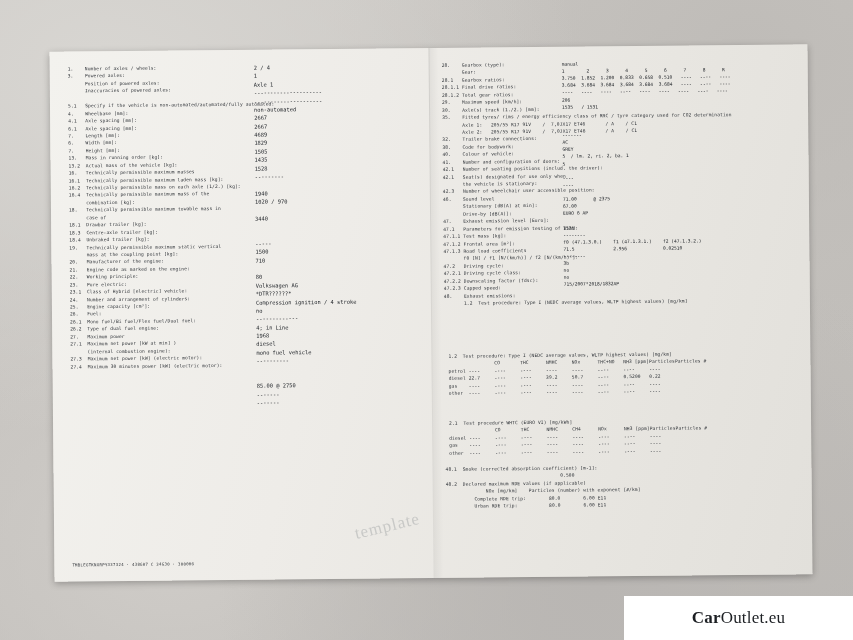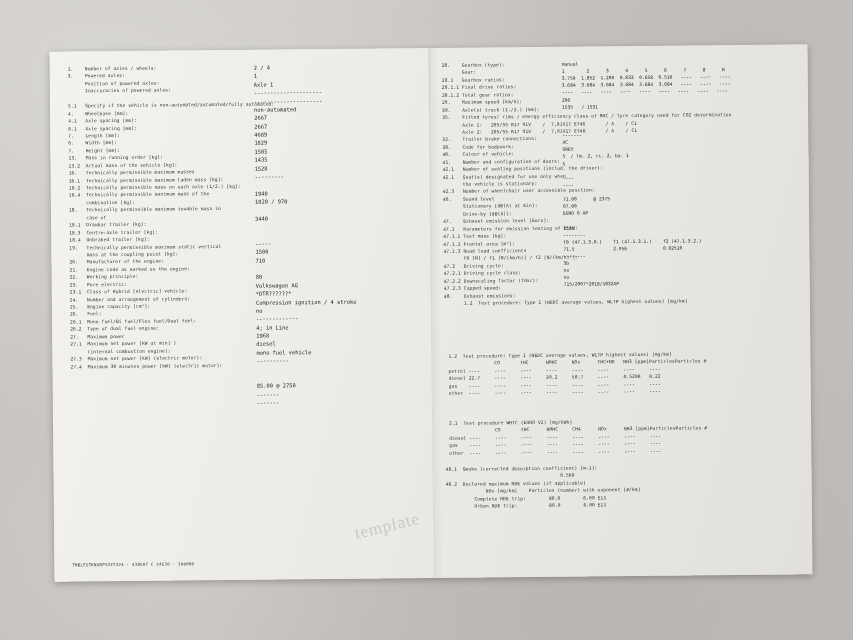--- a/index.html
+++ b/index.html
@@ -243,13 +243,16 @@
 48.2  Declared maximum RDE values (if applicable)
               NOx [mg/km]    Particles (number) with exponent [#/km]
           Complete RDE trip:        80.0        6.00 E11
           Urban RDE trip:           80.0        6.00 E11</div>
     </div>
 
     <div class="barcode">TMBLEGTKNXRPY337324 · 438G07 C 34G30 · 300006</div>
     <div class="watermark">template</div>
   </div>
 
+  <div class="logo">
+    <span><b>Car</b><span>Outlet</span><span class="eu">.eu</span></span>
+  </div>
 </div>
 
 </body></html>

